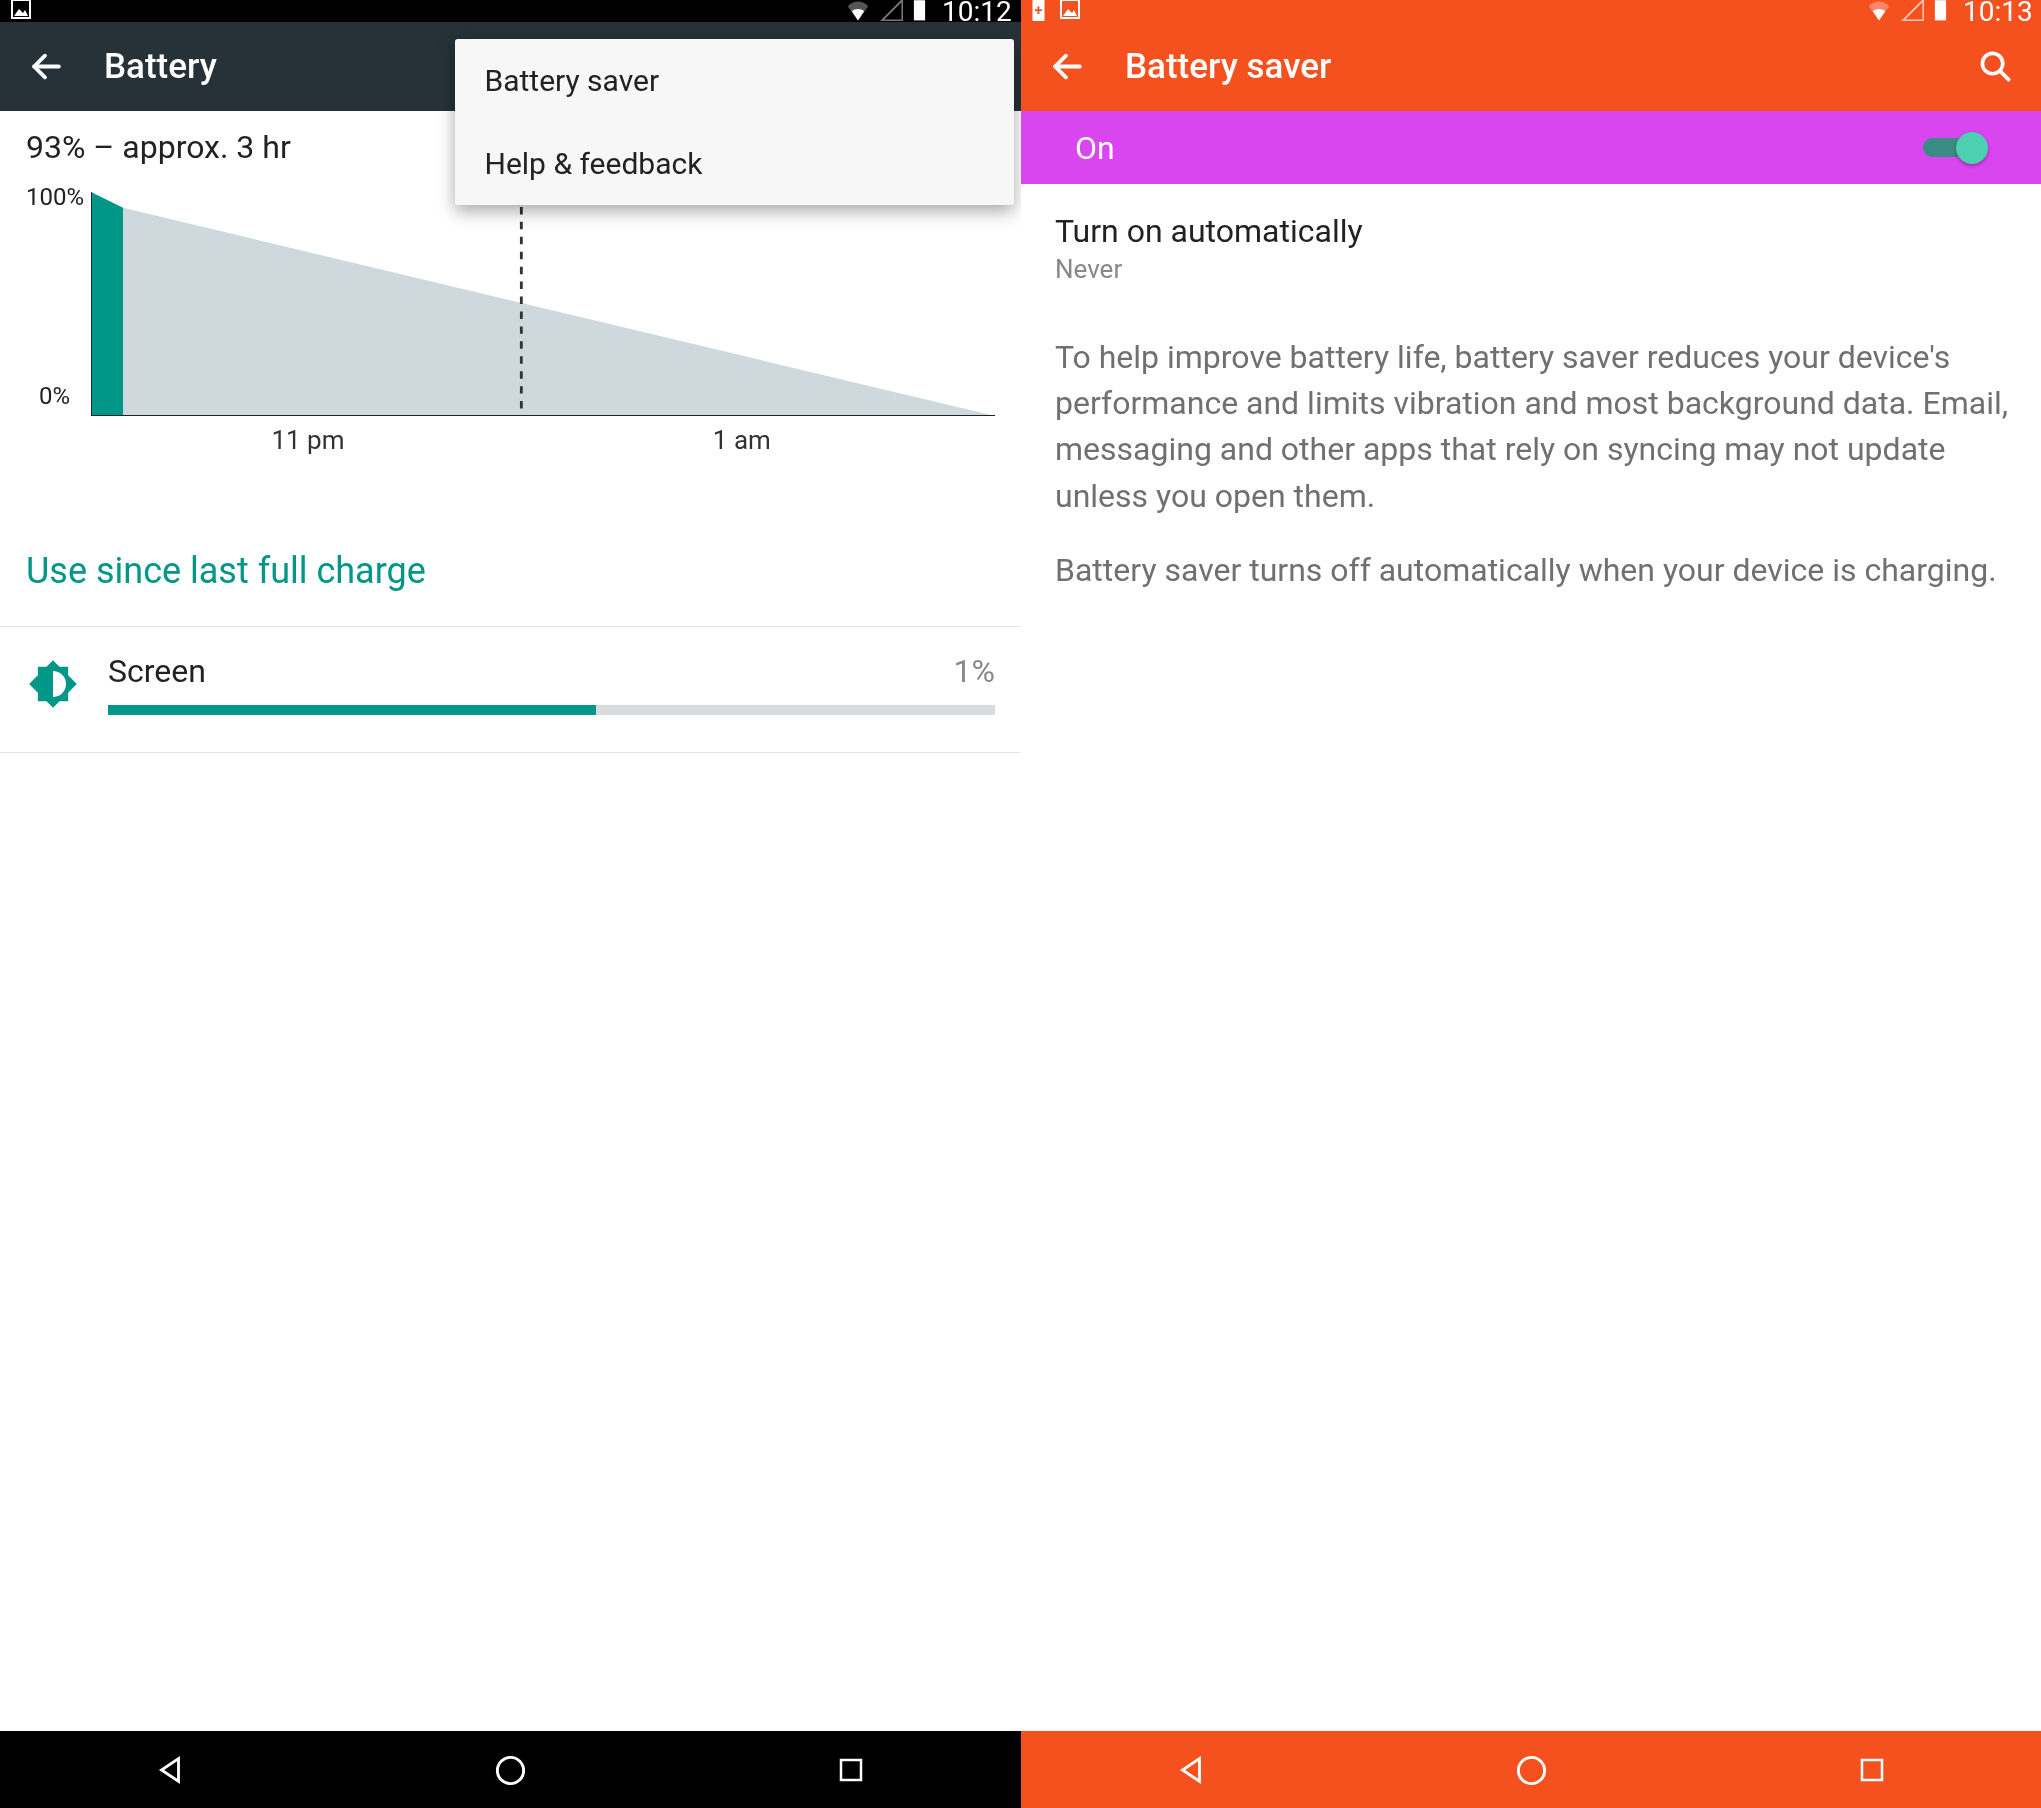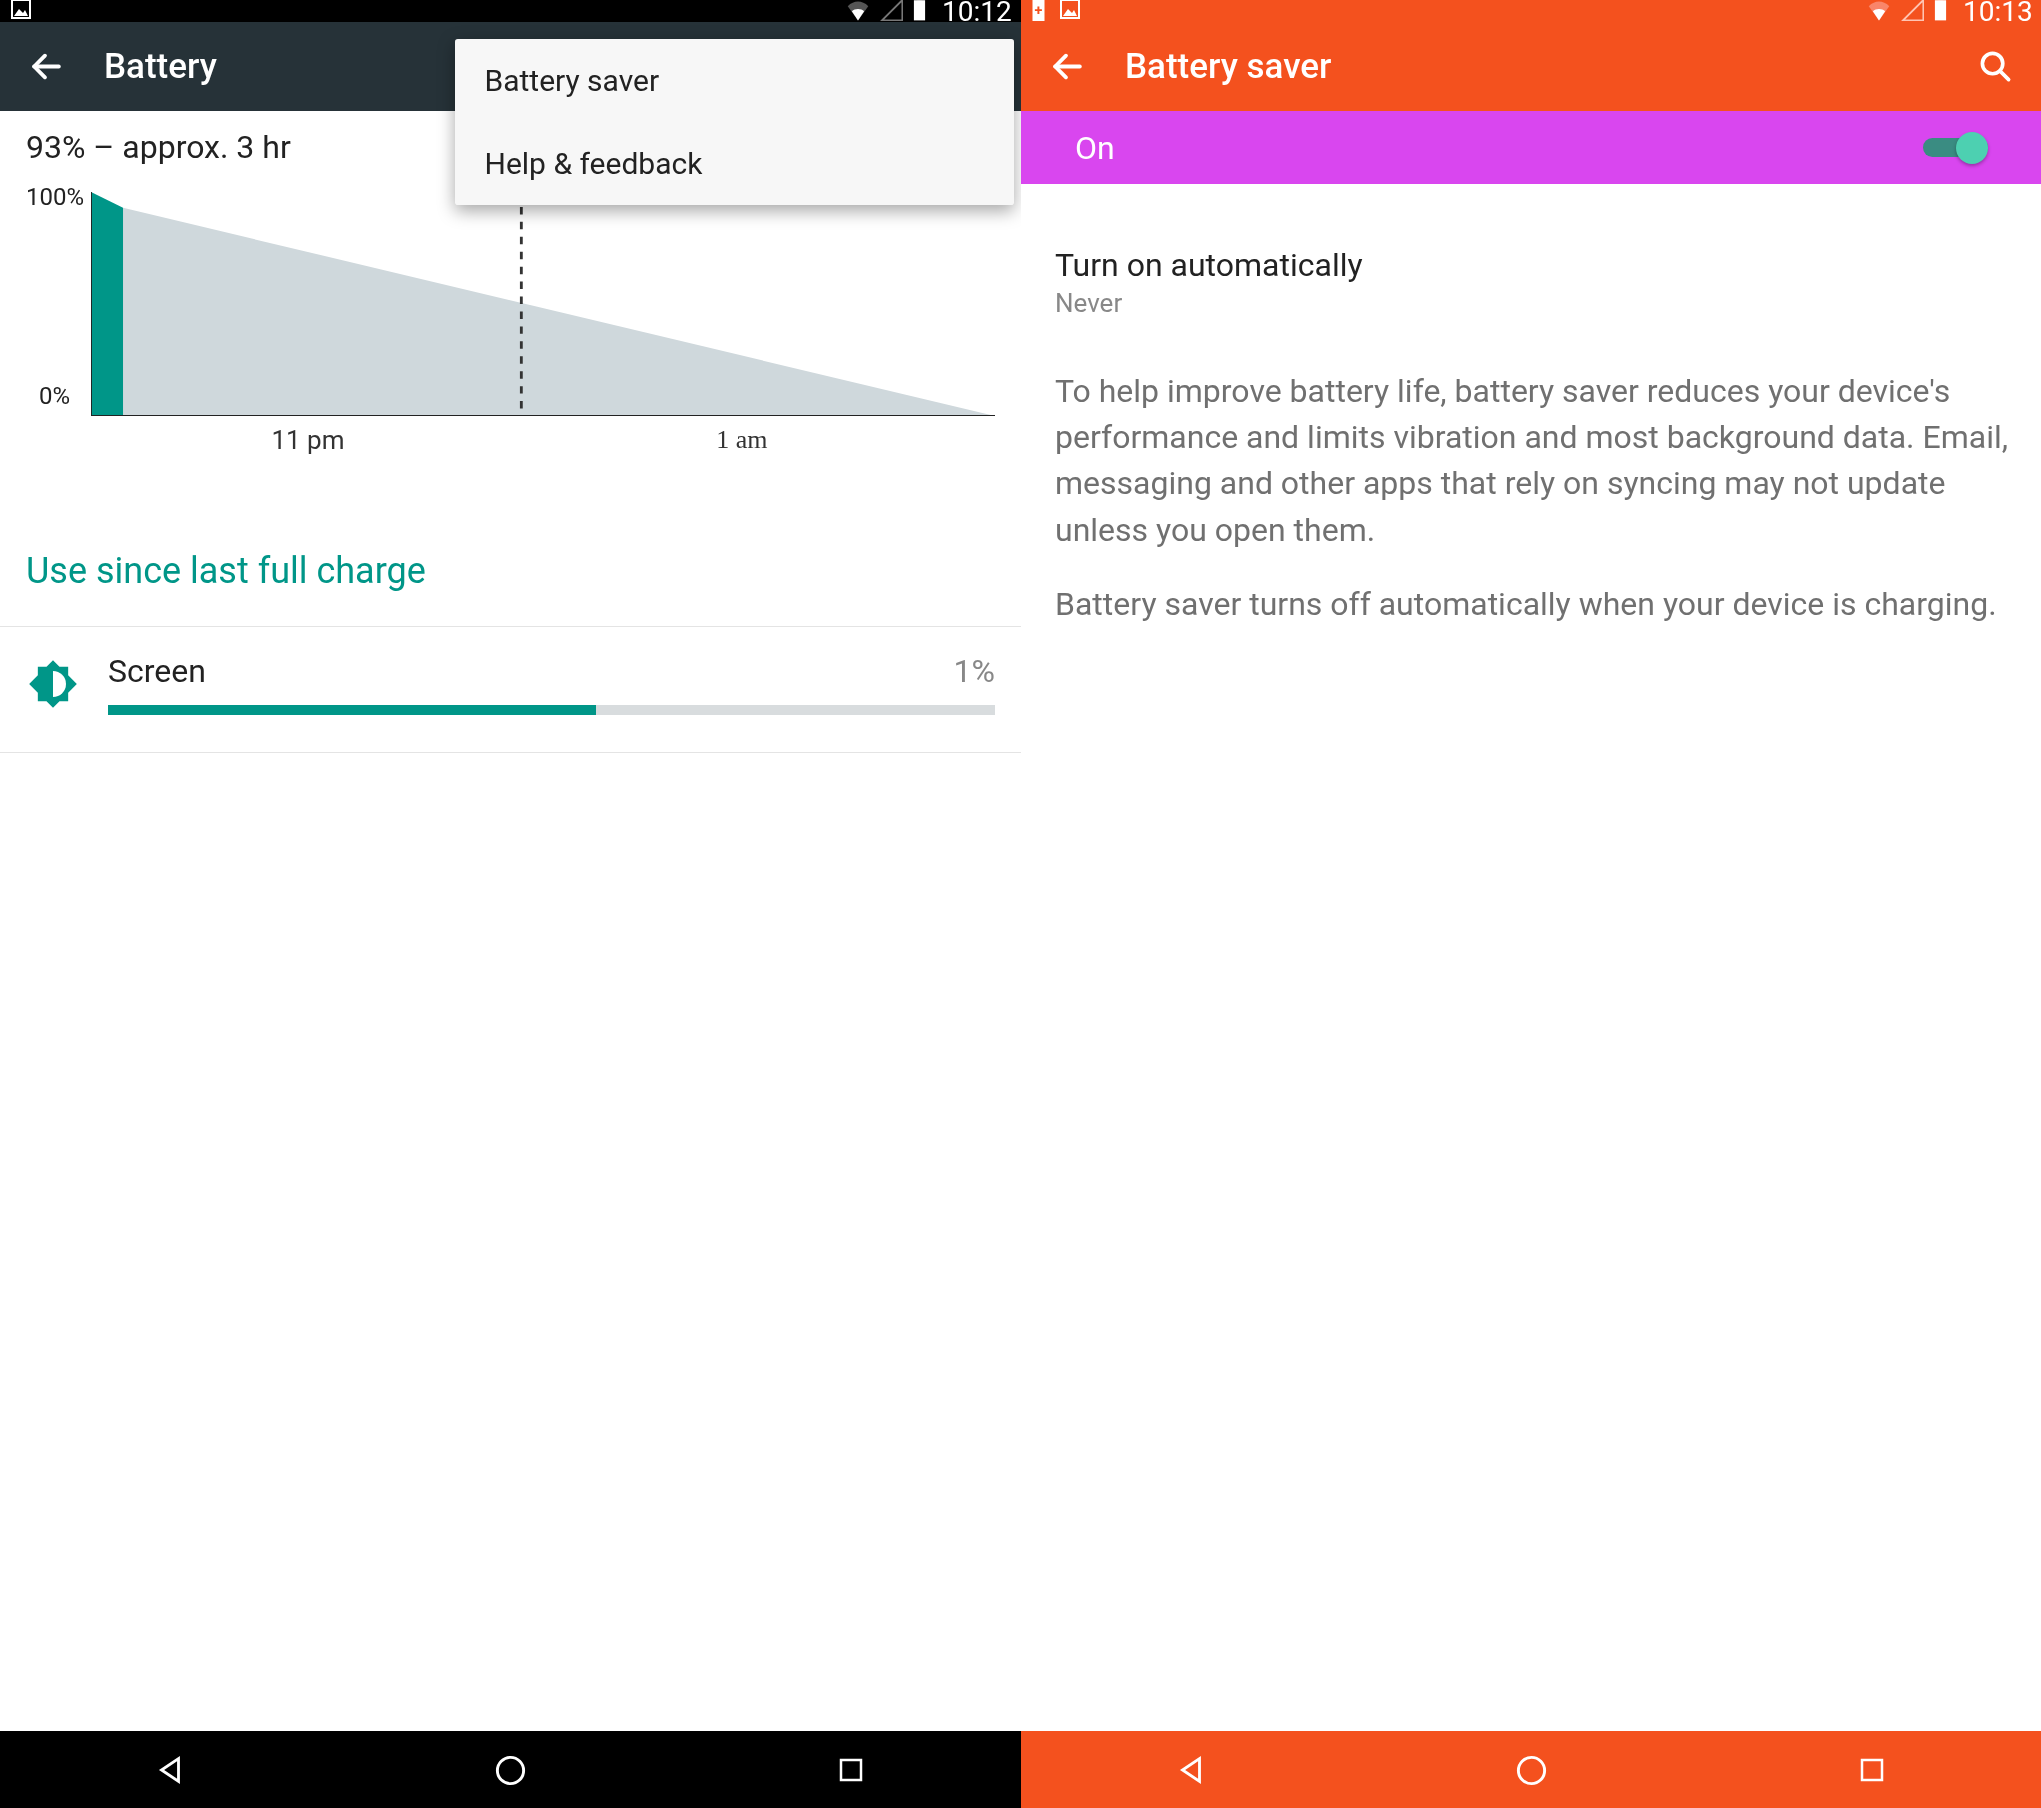--- a/index.html
+++ b/index.html
@@ -99,21 +99,21 @@
     width:65px; height:18.6px; border-radius:9.3px;
     background:#3a8c82;
     position:absolute; top:4.7px; left:0;
   }
   .switch-thumb {
     width:32px; height:32px; border-radius:50%;
     background:#4dd0b1;
     position:absolute; top:-1.9px; right:0;
     box-shadow:0 1.9px 3.7px rgba(0,0,0,0.3);
   }
-  .r-content { padding:28px 34px;margin-top:34px; }
+  .r-content { padding:28px 34px; }
   .r-row-title { font-size:32px; color:#222; }
   .r-row-sub { font-size:26px; color:#888; margin-top:3.7px; }
   .r-desc { font-size:32px; color:#707070; line-height:1.45; margin-top:50px; }
   .r-desc p + p { margin-top:28px; }
   
   .navbar {
     position:absolute; bottom:0; left:0; right:0;
     height:78px;
     background:#000;
     display:flex; align-items:center; justify-content:space-around;
@@ -189,21 +189,21 @@
 
           <line x1="457" y1="0" x2="457" y2="240" stroke="#333" stroke-width="3" stroke-dasharray="8 8"></line>
 
           <line x1="0" y1="240" x2="960" y2="240" stroke="#222" stroke-width="2"></line>
 
           <line x1="0" y1="0" x2="0" y2="240" stroke="#222" stroke-width="2"></line>
         </svg>
       </div>
       <div class="xaxis-labels">
         <span style="left:24%;">11 pm</span>
-        <span style="left:72%;font-family:Liberation Serif, serif;">1 am</span>
+        <span style="left:72%;">1 am</span>
       </div>
     </div>
 
     <div class="section-label">Use since last full charge</div>
     <div class="divider"></div>
 
     <div class="usage-row">
       <div class="usage-icon">
         <svg width="52" height="52" viewBox="0 0 24 24">
           <polygon points="12,1 15,4 19,4 19,8 23,12 19,16 19,20 15,20 12,23 9,20 5,20 5,16 1,12 5,8 5,4 9,4" fill="#009688"></polygon>

